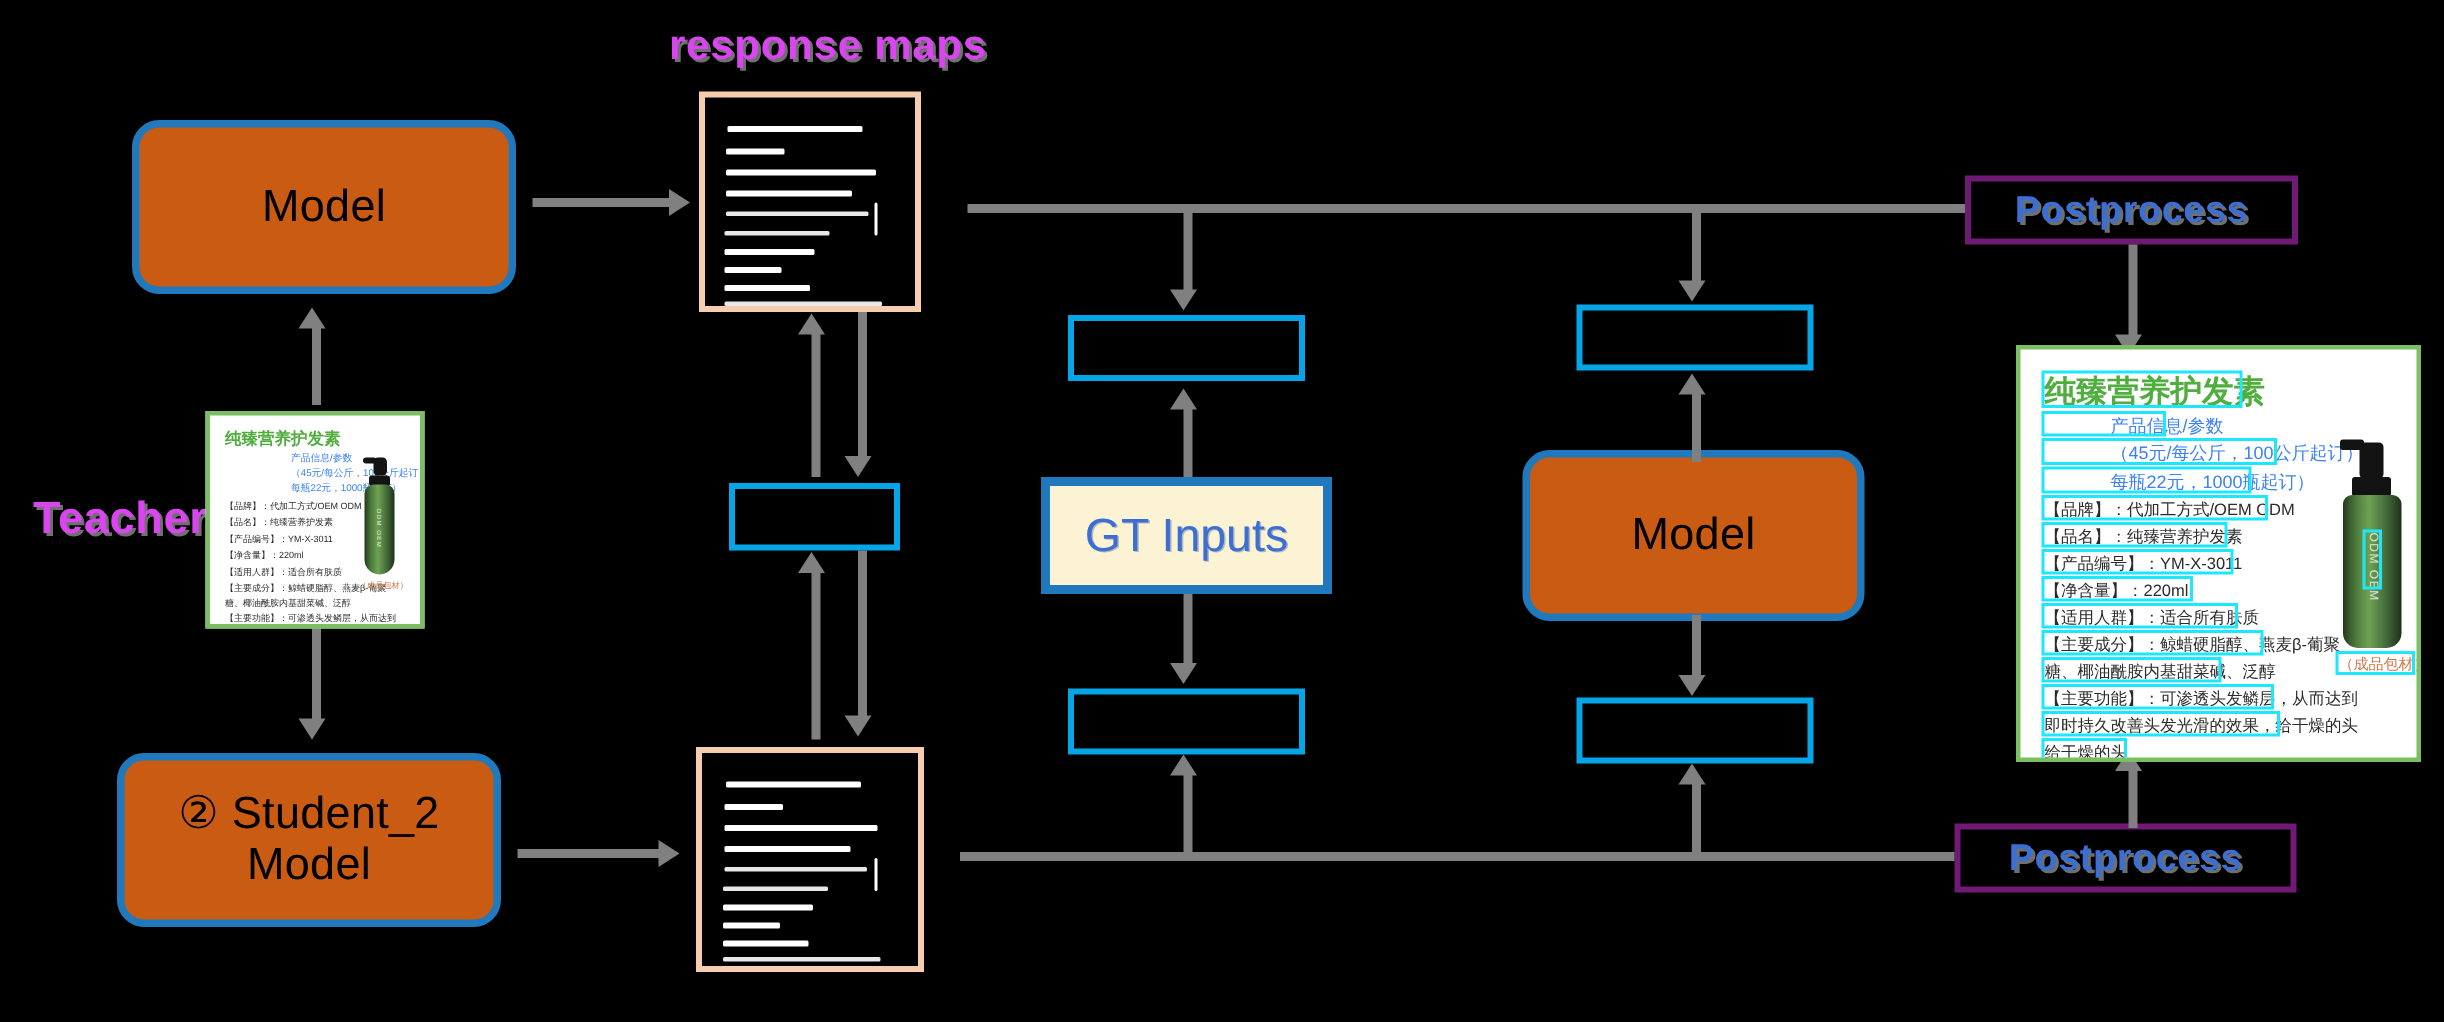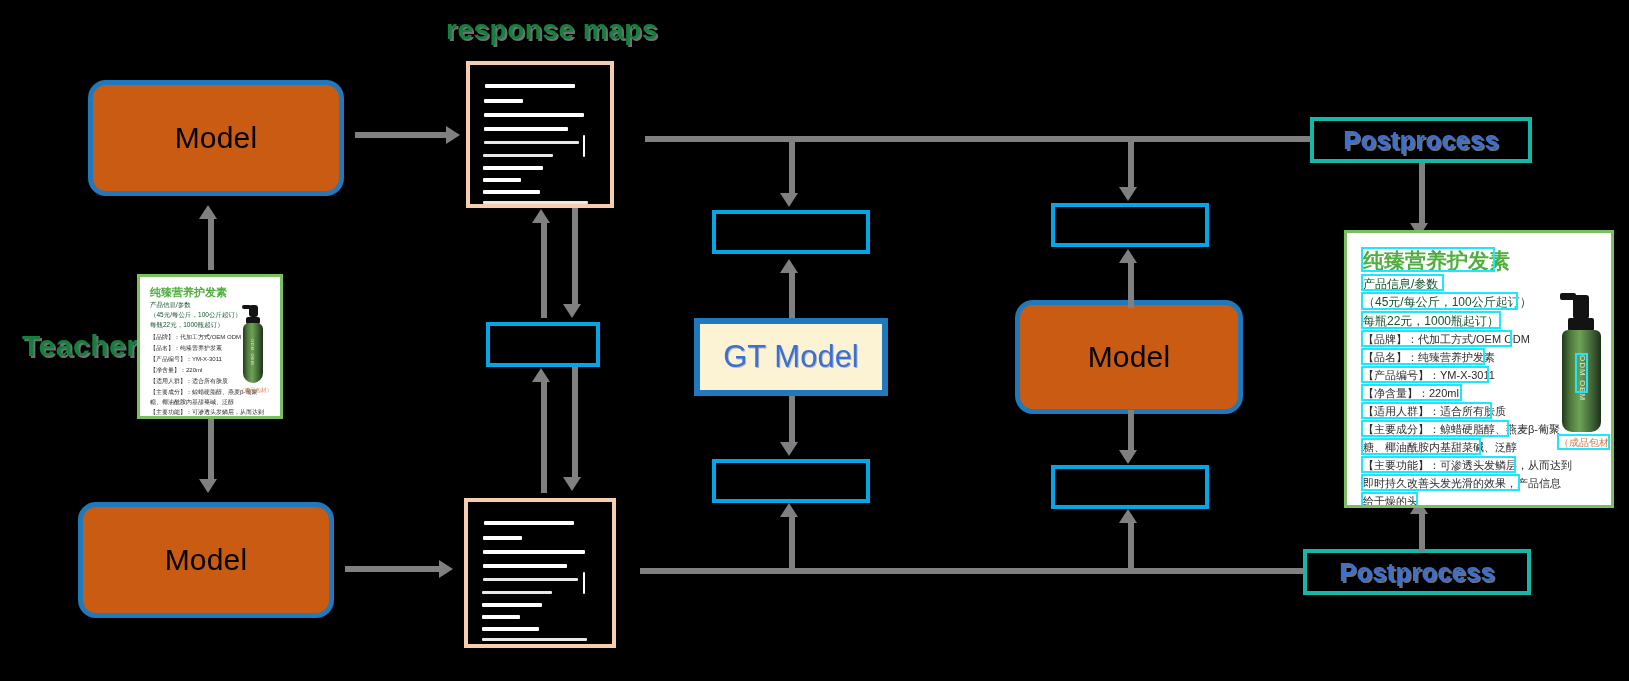--- a/index.html
+++ b/index.html
@@ -18,21 +18,21 @@
 
   
   .gt-box{
     background:#fcf3d5;border:6px solid #2179bd;
     display:flex;align-items:center;justify-content:center;
     color:#3b6fd4;text-shadow:1px 1px 0 #b9b9b9;
   }
 
   
   .post-box{
-    background:#000;border:4px solid #14b8a6;
+    background:#000;border:4px solid #701a75;
     display:flex;align-items:center;justify-content:center;
     color:#3b6fd4;font-weight:bold;text-shadow:2px 2px 0 #6f6f6f;
     letter-spacing:.5px;
   }
 
   
   .cyan-box{background:#000;border:4px solid #05a6e8;}
 
   
   .resp-map{background:#000;border:4px solid #f7cdb0;overflow:hidden;}
@@ -43,29 +43,29 @@
   .arr{position:absolute;background:#808080;}
   .arrow-h{height:6px;}
   .arrow-v{width:6px;}
   .head{position:absolute;width:0;height:0;}
   .head-r{border-top:9px solid transparent;border-bottom:9px solid transparent;border-left:14px solid #808080;}
   .head-d{border-left:9px solid transparent;border-right:9px solid transparent;border-top:14px solid #808080;}
   .head-u{border-left:9px solid transparent;border-right:9px solid transparent;border-bottom:14px solid #808080;}
 
   
   .blue-title{
-    color:#15803d;font-weight:bold;text-shadow:2px 2px 0 #707070;
+    color:#d946ef;font-weight:bold;text-shadow:2px 2px 0 #707070;
     letter-spacing:.5px;white-space:nowrap;
   }
 
   
   .prod-card{background:#ffffff;border:3px solid #7cbf63;overflow:hidden;}
   .prod-card .inner{position:relative;width:100%;height:100%;}
   .pc-title{color:#4fae3e;font-weight:bold;white-space:nowrap;}
-  .pc-green{color:#14532d;white-space:nowrap;}
+  .pc-green{color:#3b82f6;white-space:nowrap;padding-left:44px;}
   .pc-dark{color:#2b2b2b;white-space:nowrap;}
   .pc-cap{color:#cf7a4a;white-space:nowrap;}
 
   
   .det{position:absolute;border:2px solid #1de6ff;box-sizing:border-box;pointer-events:none;}
 
   
   .bottle-body{position:absolute;background:linear-gradient(90deg,#22391d 0%,#4e7b3c 22%,#6fa254 45%,#42683a 75%,#1d3018 100%);border-radius:6px 6px 10px 10px;}
   .bottle-neck{position:absolute;background:#131313;border-radius:2px;}
   .bottle-cap{position:absolute;background:#131313;border-radius:3px;}
@@ -82,32 +82,33 @@
   <div class="abs blue-title" style="left:22px;top:329px;font-size:30px;">Teacher</div>
 
   <div class="abs model-box" style="left:88px;top:80px;width:256px;height:116px;font-size:30px;">
     <div>
       <div>Model</div>
     </div>
   </div>
 
   <div class="abs model-box" style="left:78px;top:502px;width:256px;height:116px;font-size:30px;">
     <div>
+      <div>② Student_2</div>
       <div>Model</div>
     </div>
   </div>
 
   <div class="abs model-box" style="left:1015px;top:300px;width:228px;height:114px;font-size:30px;">
     <div>
       <div>Model</div>
     </div>
   </div>
 
   <div class="abs gt-box" style="left:694px;top:318px;width:194px;height:78px;font-size:31px;">
-    <span>GT Model</span>
+    <span>GT Inputs</span>
   </div>
 
   <div class="abs post-box" style="left:1310px;top:117px;width:222px;height:46px;font-size:25px;">
     <span>Postprocess</span>
   </div>
 
   <div class="abs post-box" style="left:1303px;top:549px;width:228px;height:46px;font-size:25px;">
     <span>Postprocess</span>
   </div>
 
@@ -260,21 +261,21 @@
 
       <div class="abs pc-dark" style="left:16px;top:189px;font-size:11px;">【主要成分】：鲸蜡硬脂醇、燕麦β-葡聚</div>
       <div class="det" style="left:14px;top:187px;width:148px;height:17px;"></div>
 
       <div class="abs pc-dark" style="left:16px;top:207px;font-size:11px;">糖、椰油酰胺内基甜菜碱、泛醇</div>
       <div class="det" style="left:14px;top:205px;width:120px;height:17px;"></div>
 
       <div class="abs pc-dark" style="left:16px;top:225px;font-size:11px;">【主要功能】：可渗透头发鳞层，从而达到</div>
       <div class="det" style="left:14px;top:223px;width:155px;height:17px;"></div>
 
-      <div class="abs pc-dark" style="left:16px;top:243px;font-size:11px;">即时持久改善头发光滑的效果，产品信息</div>
+      <div class="abs pc-dark" style="left:16px;top:243px;font-size:11px;">即时持久改善头发光滑的效果，给干燥的头</div>
       <div class="det" style="left:14px;top:241px;width:159px;height:17px;"></div>
 
       <div class="abs pc-dark" style="left:16px;top:261px;font-size:11px;">给干燥的头</div>
       <div class="det" style="left:14px;top:259px;width:57px;height:17px;"></div>
 
       <div class="bottle-cap" style="left:226px;top:62px;width:16px;height:24px;"></div>
       <div class="bottle-spout" style="left:213px;top:60px;width:16px;height:7px;"></div>
       <div class="bottle-neck" style="left:221px;top:85px;width:26px;height:13px;"></div>
       <div class="bottle-body" style="left:215px;top:97px;width:39px;height:102px;"></div>
       <div class="bottle-label" style="left:231px;top:122px;font-size:8px;">ODM OEM</div>

